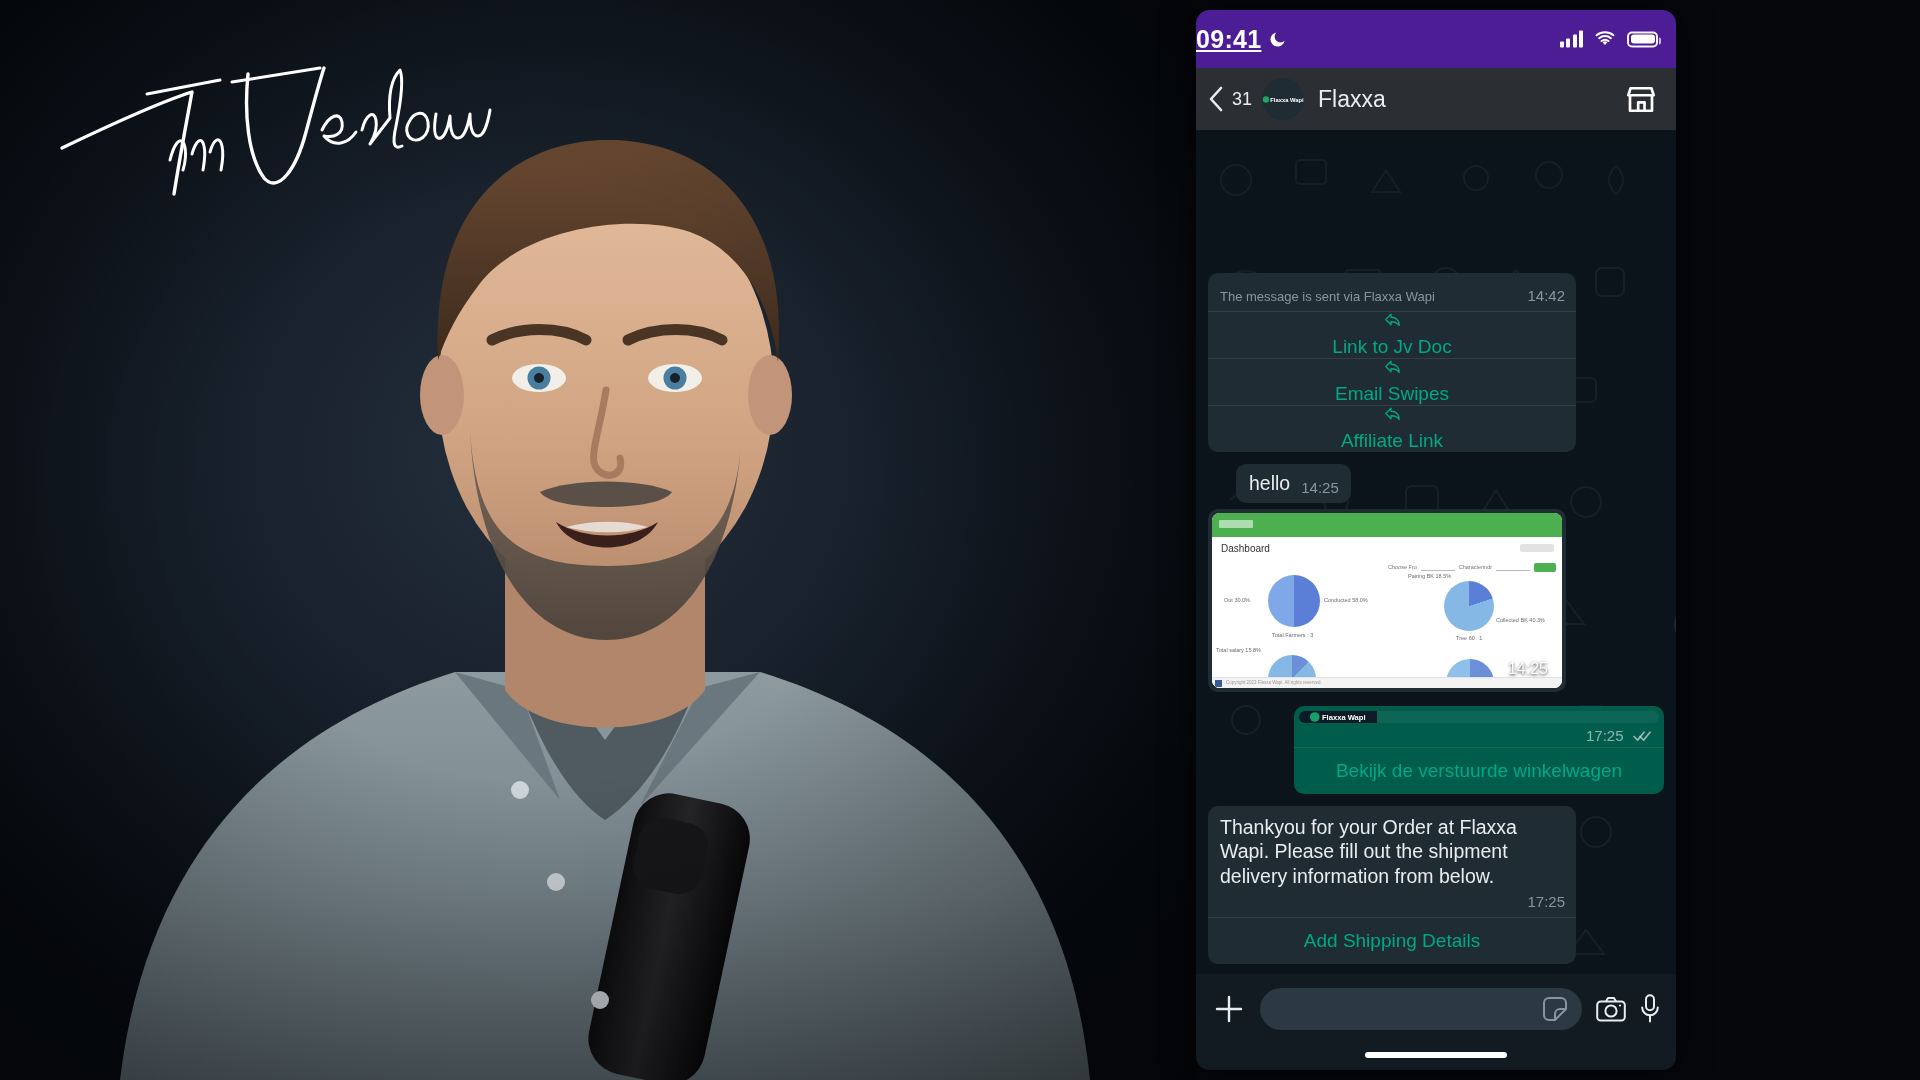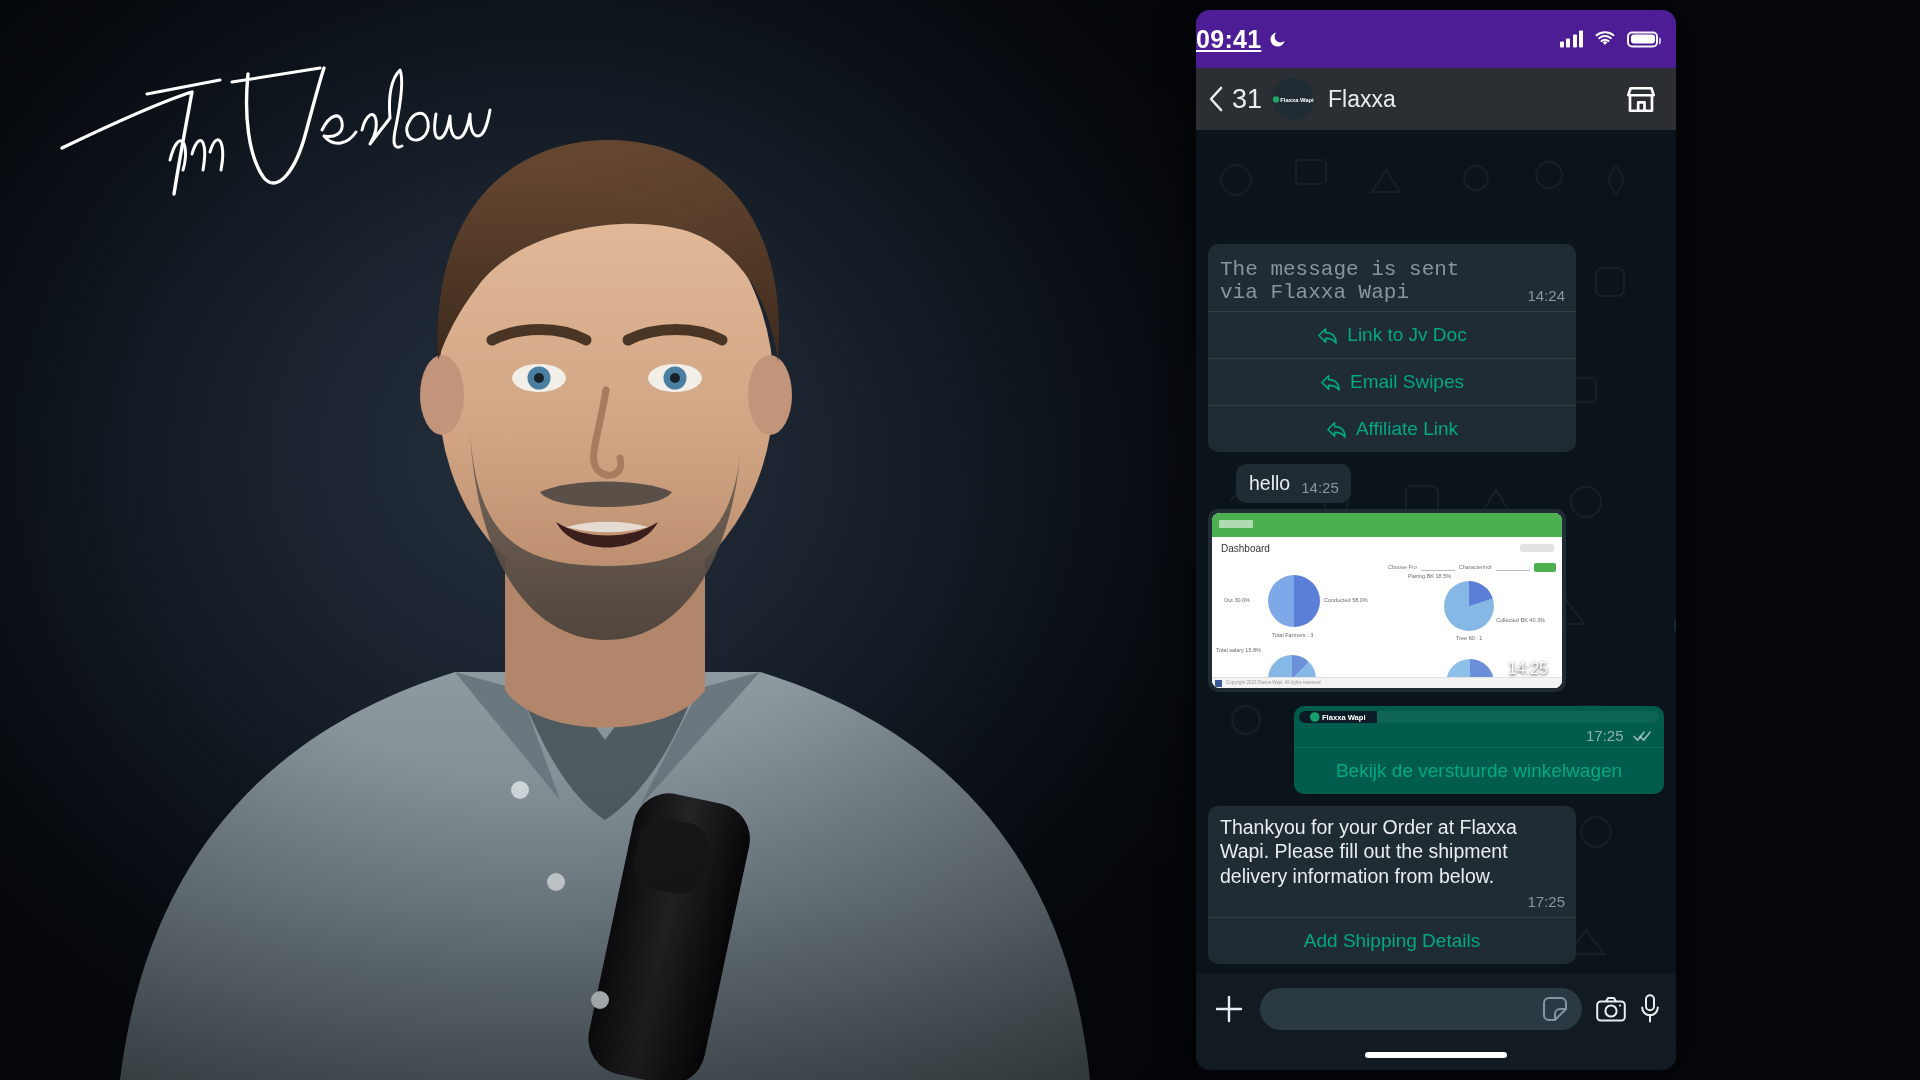--- a/index.html
+++ b/index.html
@@ -64,21 +64,21 @@
   .batt i{position:absolute;left:1.5px;top:1.5px;bottom:1.5px;width:24px;background:#fff;border-radius:3px;display:block;}
 
   
   .chat-header {
     height: 62px; background: #2b2f33;
     display:flex; align-items:center; padding: 0 18px 0 12px; gap: 10px;
     color:#e9edef;
   }
   .back-wrap { display:flex; align-items:center; gap:8px; cursor:pointer; }
   .chevron { width:16px; height:26px; display:block; }
-  .unread { font-size:27px; color:#e9edef; }
+  .unread { font-size:18px; color:#e9edef; }
   .avatar {
     width:42px; height:42px; border-radius:50%;
     background:#1f2c33; display:flex; align-items:center; justify-content:center;
     overflow:hidden; flex: 0 0 auto;
   }
   .avatar .badge { display:flex; align-items:center; gap:2px; transform:scale(.58); }
   .avatar .dot { width:11px;height:11px;border-radius:50%;background:#1fa463; flex:0 0 auto;}
   .avatar .bt { font-size:10px; color:#fff; font-weight:700; white-space:nowrap; }
   .chat-title { font-size:23px; font-weight:400; color:#e9edef; margin-left:4px; flex:1; }
   .store-icon { width:34px; height:31px; }
@@ -102,29 +102,29 @@
     max-width: 370px; color:#e9edef;
   }
   .bubble.out { background:#005c4b; }
 
   .btext { font-size:19.5px; line-height:24.5px; color:#e9edef; }
   .btext b { font-weight:700; }
   .bmeta {
     display:flex; align-items:flex-end; justify-content:space-between;
     gap:18px; margin-top: 5px;
   }
-  .via { font-size:21px; color:#8696a0;font-family:Liberation Mono, monospace; }
+  .via { font-size:13px; color:#8696a0; }
   .time { font-size:15px; color:#8696a0; white-space:nowrap; }
   .time.out { color: rgba(233,237,239,.6); }
   .ticks { display:inline-block; margin-left:5px; vertical-align:-1px; }
 
   .sep { height:1px; background: rgba(255,255,255,.09); }
   .reply-btn {
     display:flex; align-items:center; justify-content:center; gap:9px;
-    height: 46px; color:#53bdeb; font-size:19px; cursor:pointer;
+    height: 46px; color:#53bdeb; font-size:19px; cursor:pointer;flex-direction:column;
   }
   .reply-btn.green { color:#00a884; }
   .reply-ico { width:21px; height:19px; }
 
   
   .bubble.inline { display:flex; align-items:flex-end; gap:11px; padding: 7px 12px 7px 13px; }
 
   
   .bubble.img { padding:4px; width: 358px; text-align: right; }
   .thumb {
@@ -402,21 +402,21 @@
         </g>
       </svg>
 
       <div class="msgs">
 
         <div class="row in">
           <div class="bubble" style="width:368px;">
             <div class="pad" style="padding:9px 11px 7px 12px;">
               <div class="bmeta">
                 <span class="via">The message is sent via Flaxxa Wapi</span>
-                <span class="time">14:24</span>
+                <span class="time">14:42</span>
               </div>
             </div>
             <div class="sep"></div>
             <div class="reply-btn green">
               <svg class="reply-ico" viewBox="0 0 22 20">
                 <path d="M9 3 L2 10 L9 17 v-4 c6 0 9 2 11 5 0-7-4-11-11-11z" stroke="#00a884" stroke-width="1.7" fill="none" stroke-linejoin="round"></path>
               </svg>
               <span>Link to Jv Doc</span>
             </div>
             <div class="sep"></div>

